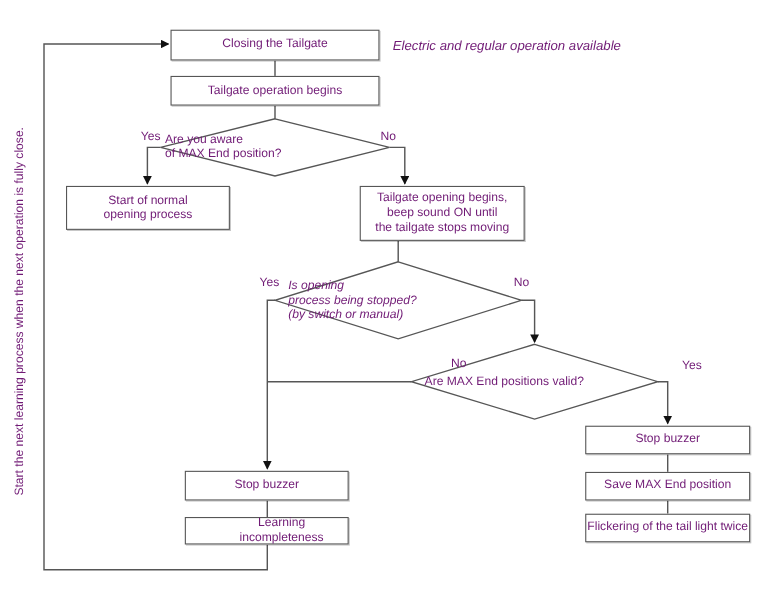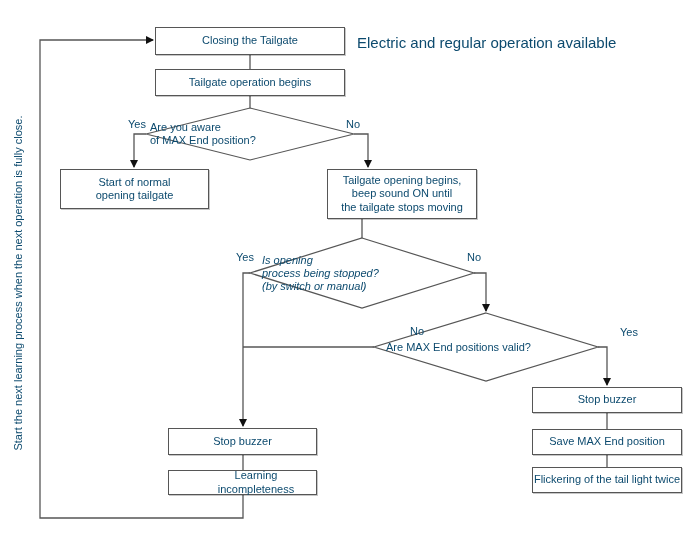--- a/index.html
+++ b/index.html
@@ -1,33 +1,33 @@
 <!DOCTYPE html>
 <html><head>
 <meta charset="utf-8">
 <style>
   html,body { margin:0; padding:0; background:#ffffff; }
   .canvas {
     position:relative; width:700px; height:546px; background:#ffffff;
-    font-family:"Liberation Sans", sans-serif; color:#0c4a6e; overflow:hidden;
+    font-family:"Liberation Sans", sans-serif; color:#701a75; overflow:hidden;
   }
   svg.wires { position:absolute; left:0; top:0; width:700px; height:546px; }
   .node {
     position:absolute; background:#ffffff; border:1px solid #565656;
     box-shadow:1px 1px 0 rgba(0,0,0,0.22);
     display:flex; align-items:center; justify-content:center;
     text-align:center; font-size:11px; line-height:1.22; white-space:pre-line;
     box-sizing:border-box;
   }
   .dtext {
     position:absolute; text-align:left; font-size:11px; line-height:1.18;
     white-space:pre-line; pointer-events:none;
   }
   .lbl { position:absolute; font-size:11px; white-space:nowrap; }
-  .note { position:absolute; font-size:15px; white-space:nowrap; }
+  .note { position:absolute; font-size:12px; white-space:nowrap;font-style:italic; }
   .vnote {
     position:absolute; left:-191px; top:276px; width:420px; height:14px;
     font-size:11px; text-align:center; white-space:nowrap;
     transform:rotate(-90deg); transform-origin:center center;
   }
 </style>
 </head>
 <body>
 
 <div class="canvas">
@@ -61,21 +61,21 @@
     <line x1="243" y1="455" x2="243" y2="470" stroke="#565656" stroke-width="1.3"></line>
 
     <polygon points="250,108 354,134 250,160 146,134" fill="#ffffff" stroke="#565656" stroke-width="1.2"></polygon>
     <polygon points="362,238 474,273 362,308 250,273" fill="#ffffff" stroke="#565656" stroke-width="1.2"></polygon>
     <polygon points="486,313 598,347 486,381 374,347" fill="#ffffff" stroke="#565656" stroke-width="1.2"></polygon>
   </svg>
 
   <div class="node" style="left:155px; top:27px; width:190px; height:28px;">Closing the Tailgate</div>
   <div class="node" style="left:155px; top:69px; width:190px; height:27px;">Tailgate operation begins</div>
   <div class="node" style="left:60px; top:169px; width:149px; height:40px;">Start of normal
-opening tailgate</div>
+opening process</div>
   <div class="node" style="left:287px; top:169px; width:150px; height:50px;margin-left:40px;">Tailgate opening begins,
 beep sound ON until
 the tailgate stops moving</div>
   <div class="node" style="left:168px; top:428px; width:149px; height:27px;">Stop buzzer</div>
   <div class="node" style="left:168px; top:470px; width:149px; height:25px;padding-left:27px;">Learning incompleteness</div>
   <div class="node" style="left:532px; top:387px; width:150px; height:26px;">Stop buzzer</div>
   <div class="node" style="left:532px; top:429px; width:150px; height:26px;">Save MAX End position</div>
   <div class="node" style="left:532px; top:467px; width:150px; height:26px;">Flickering of the tail light twice</div>
 
   <div class="dtext" style="left:150px; top:121px; width:200px;">Are you aware

